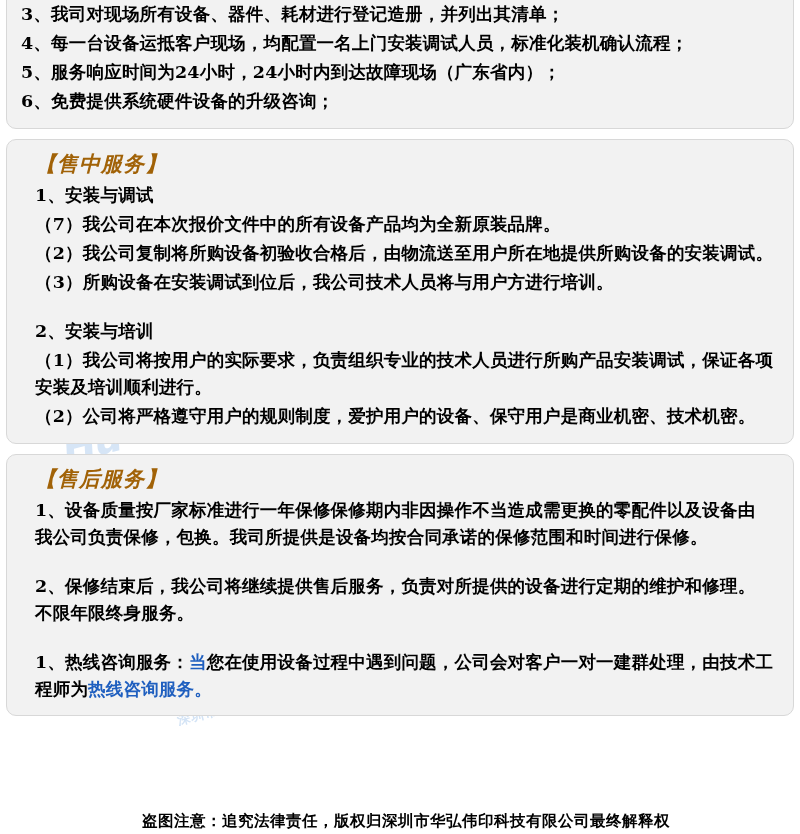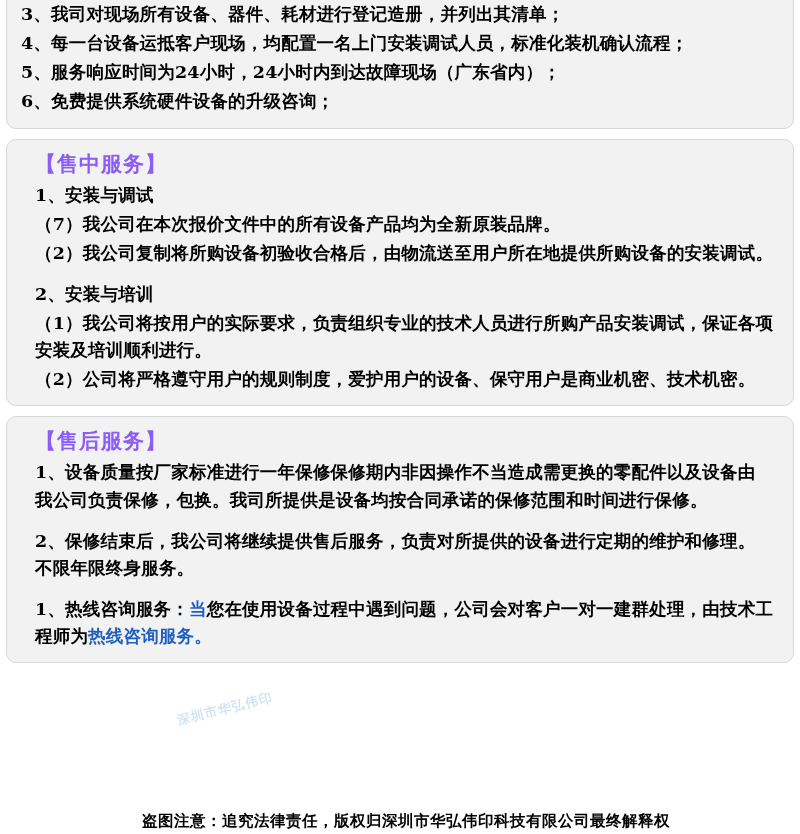--- a/index.html
+++ b/index.html
@@ -28,34 +28,35 @@
   }
   .card.top {
     border-top-left-radius: 0;
     border-top-right-radius: 0;
     margin-top: -4px;
     padding-top: 4px;
   }
   .sect-title {
     font-size: 21px;
     font-weight: bold;
-    color: #8b5cf6;
+    color: #a16207;
     letter-spacing: 1px;
     margin: 2px 0 4px 14px;
+    font-style: italic;
   }
   p.line {
     margin: 0 0 2px 0;
     font-size: 17.5px;
     font-weight: bold;
     line-height: 1.55;
     color: #000;
     letter-spacing: 0.2px;
   }
   p.indent { text-indent: 0; padding-left: 14px; }
-  p.gap { margin-top: 14px; }
+  p.gap { margin-top: 22px; }
   .faded { color: #c9c9c9; }
   .blue { color: #1f5fbf; }
   .footer {
     position: absolute;
     bottom: 2px;
     left: 6px;
     width: 100%;
     text-align: center;
     font-size: 15.5px;
     font-weight: bold;
@@ -103,20 +104,21 @@
     <p class="line">4、每一台设备运抵客户现场，均配置一名上门安装调试人员，标准化装机确认流程；</p>
     <p class="line">5、服务响应时间为24小时，24小时内到达故障现场（广东省内）；</p>
     <p class="line">6、免费提供系统硬件设备的升级咨询；</p>
   </div>
 
   <div class="card">
     <div class="sect-title">【售中服务】</div>
     <p class="line indent">1、安装与调试</p>
     <p class="line indent">（7）我公司在本次报价文件中的所有设备产品均为全新原装品牌。</p>
     <p class="line indent">（2）我公司复制将所购设备初验收合格后，由物流送至用户所在地提供所购设备的安装调试。</p>
+    <p class="line indent">（3）所购设备在安装调试到位后，我公司技术人员将与用户方进行培训。</p>
     <p class="line indent gap">2、安装与培训</p>
     <p class="line indent">（1）我公司将按用户的实际要求，负责组织专业的技术人员进行所购产品安装调试，保证各项 安装及培训顺利进行。</p>
     <p class="line indent">（2）公司将严格遵守用户的规则制度，爱护用户的设备、保守用户是商业机密、技术机密。</p>
   </div>
 
   <div class="card">
     <div class="sect-title">【售后服务】</div>
     <p class="line indent">1、设备质量按厂家标准进行一年保修保修期内非因操作不当造成需更换的零配件以及设备由 我公司负责保修，包换。我司所提供是设备均按合同承诺的保修范围和时间进行保修。</p>
     <p class="line indent gap">2、保修结束后，我公司将继续提供售后服务，负责对所提供的设备进行定期的维护和修理。 不限年限终身服务。</p>
     <p class="line indent gap"><span>1、热线咨询服务：</span><span class="blue">当</span><span>您在使用设备过程中遇到问题，公司会对客户一对一建群处理，由技术工程师为</span><span class="blue">热线咨询服务。</span></p>

